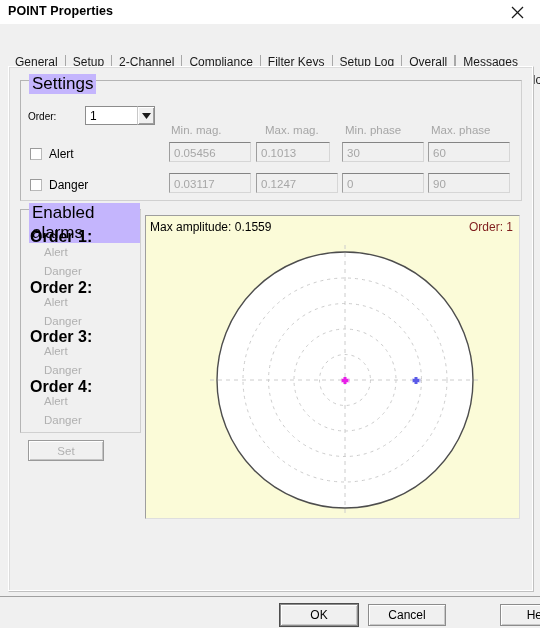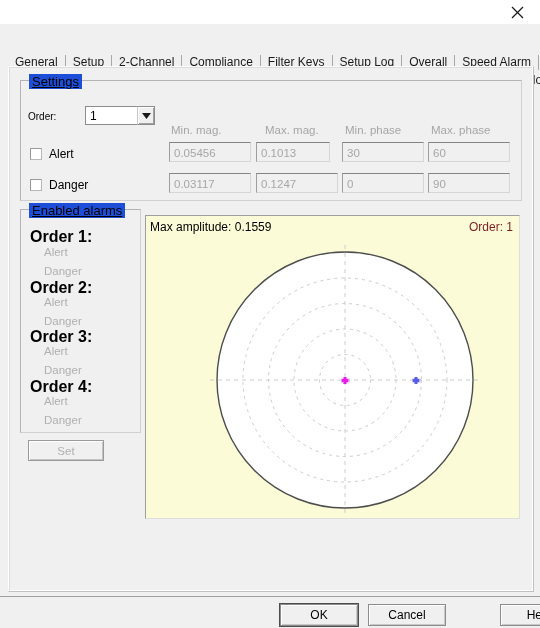--- a/index.html
+++ b/index.html
@@ -93,25 +93,24 @@
   
   .groupbox {
     position: absolute;
     border: 1px solid #d0d0d0;
     border-top: 1px solid #b4b4b4;
     border-left: 1px solid #b4b4b4;
   }
   .grouplabel {
     position: absolute;
     top: -7px; left: 8px;
-    background: #1d4ed8;
+    background: #c4b5fd;
     padding: 0 3px;
-    font-size: 13px;
-    color: #000;
-    text-decoration: underline;
+    font-size: 17px;
+    color: #000;
   }
 
   #settings-group {
     left: 20px; top: 80px;
     width: 500px; height: 119px;
   }
   #alarms-group {
     left: 20px; top: 209px;
     width: 119px; height: 222px;
   }
@@ -270,20 +269,21 @@
     cursor: default;
   }
   #ok-btn { left: 280px; width: 78px; outline: 1px solid #4d4d4d; outline-offset: 0px; }
   #cancel-btn { left: 368px; width: 78px; }
   #help-btn { left: 456px; width: 78px; margin-left: 44px; }
 </style>
 </head>
 <body>
 
 <div id="titlebar">
+  <div id="title-text">POINT Properties</div>
   <div id="close-btn">
     <span>
       <svg width="13" height="13" viewBox="0 0 13 13">
         <line x1="1" y1="1" x2="12" y2="12" stroke="#1a1a1a" stroke-width="1.2"></line>
         <line x1="12" y1="1" x2="1" y2="12" stroke="#1a1a1a" stroke-width="1.2"></line>
       </svg>
     </span>
   </div>
 </div>
 
@@ -296,21 +296,20 @@
     <div class="tab">2-Channel</div>
     <div class="tabsep"></div>
     <div class="tab">Compliance</div>
     <div class="tabsep"></div>
     <div class="tab">Filter Keys</div>
     <div class="tabsep"></div>
     <div class="tab">Setup Log</div>
     <div class="tabsep"></div>
     <div class="tab">Overall</div>
     <div class="tabsep"></div>
-    <div class="tab">Speed Alarm</div>
     <div class="tabsep"></div>
     <div class="tab">Messages</div>
 
   </div>
   <div class="tabrow" id="tabrow2">
     <div class="tab">Notes</div>
     <div class="tabsep"></div>
     <div class="tab">Frequencies</div>
     <div class="tabsep"></div>
     <div class="tab">HAL Alarms</div>

